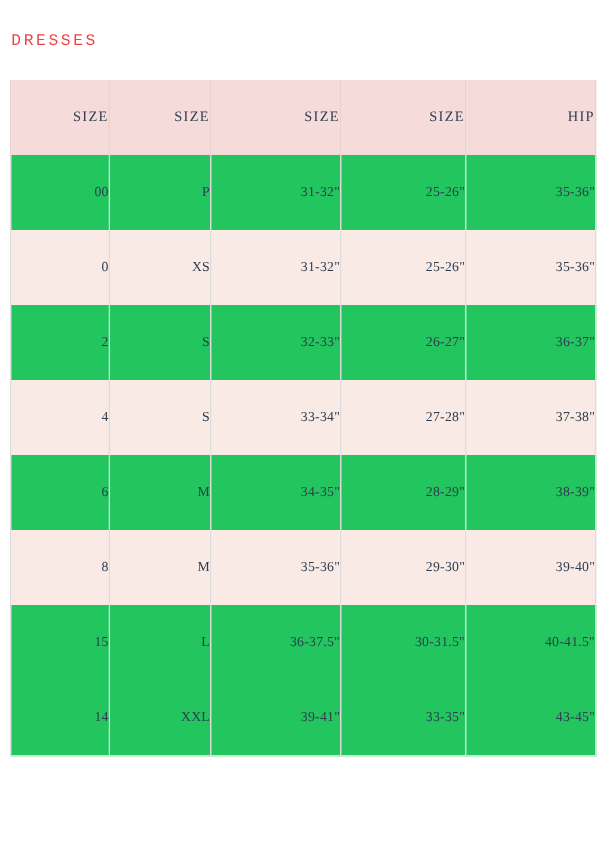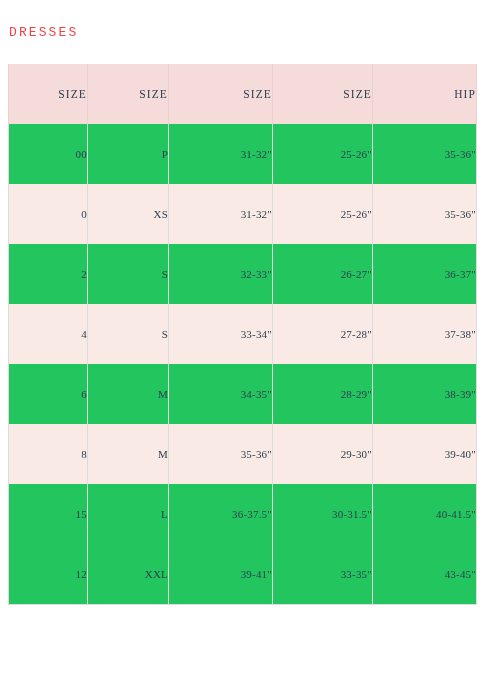--- a/index.html
+++ b/index.html
@@ -145,21 +145,21 @@
           <td>39-40"</td>
         </tr>
         <tr>
           <td>15</td>
           <td>L</td>
           <td>36-37.5"</td>
           <td>30-31.5"</td>
           <td>40-41.5"</td>
         </tr>
         <tr>
-          <td>12</td>
+          <td>14</td>
           <td>XXL</td>
           <td>39-41"</td>
           <td>33-35"</td>
           <td>43-45"</td>
         </tr>
       </tbody>
   </table>
 
 </div>
 

